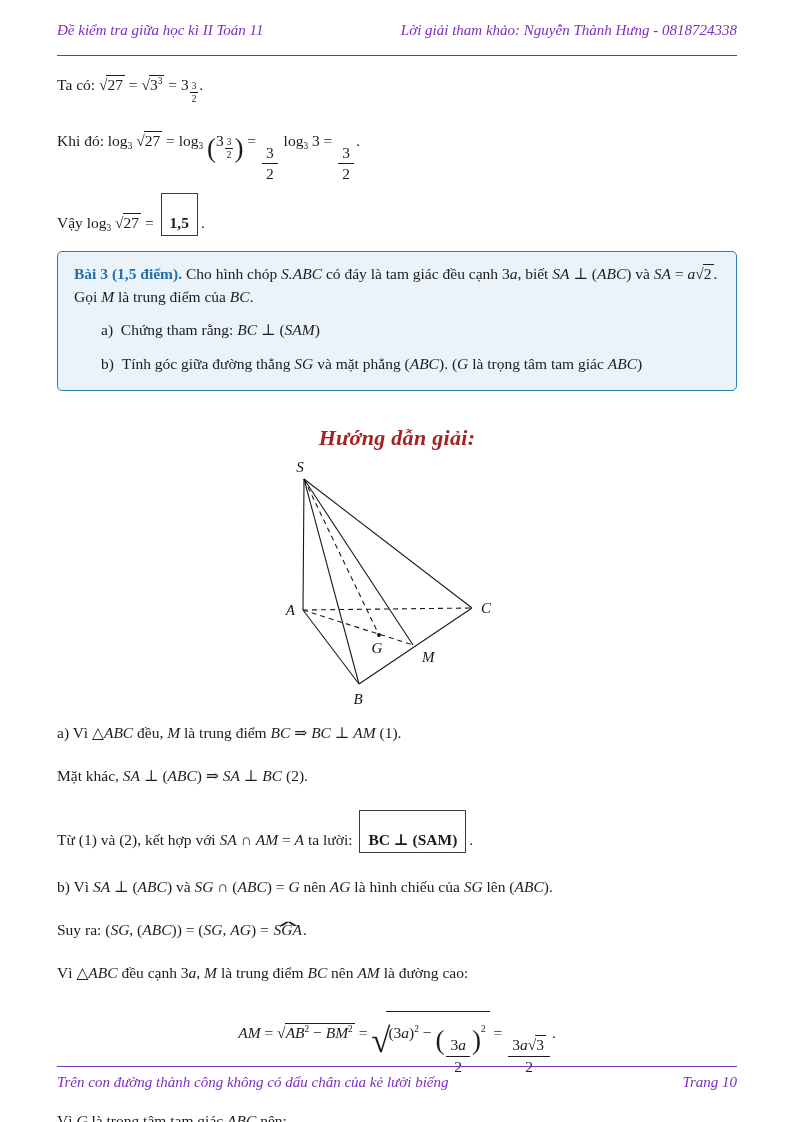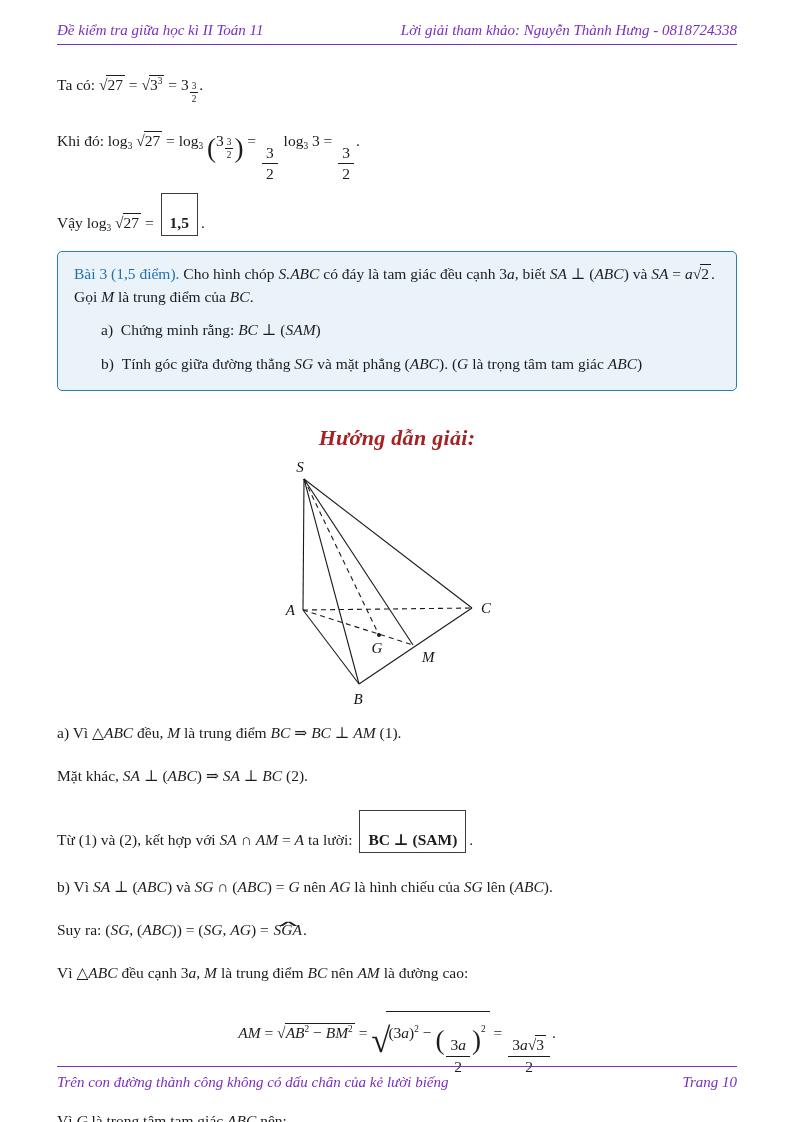--- a/index.html
+++ b/index.html
@@ -1,33 +1,33 @@
 <!DOCTYPE html>
 <html lang="vi" style="--purple: #7b2fc0; --box-border: #2a7fae; --box-bg: #eaf3fa; --box-title: #2470ad; --red: #a52122; --ink: #1c1c1c;"><head>
 <meta charset="utf-8">
 <style>
   html,body{margin:0;padding:0;background:#888;}
   .page{position:relative;width:794px;height:1122px;margin:0 auto;background:#ffffff;
         font-family:"Liberation Serif","DejaVu Serif",serif;font-size:15.5px;color:var(--ink,#1c1c1c);overflow:hidden;}
   
   header{position:absolute;top:22px;left:57px;right:57px;display:flex;justify-content:space-between;
-         border-bottom:1.4px solid var(--purple,#7b2fc0);padding-bottom:5px;
+         border-bottom:1.4px solid var(--purple,#7b2fc0);padding-bottom:16px;
          color:var(--purple,#7b2fc0);font-style:italic;font-size:15px;}
   footer{position:absolute;bottom:31px;left:57px;right:57px;display:flex;justify-content:space-between;
          border-top:1.4px solid var(--purple,#7b2fc0);padding-top:7px;
          color:var(--purple,#7b2fc0);font-style:italic;font-size:15px;}
   main{position:absolute;top:62px;left:57px;right:57px;}
   p{margin:0;}
   .mathline{margin-top:14px;}
   .mathline.tight{margin-top:9px;}
   .line2{margin-top:17px;line-height:2.4;}
   
   .problem-box{margin-top:15px;border:1.6px solid var(--box-border,#2a7fae);background:var(--box-bg,#eaf3fa);
                border-radius:5px;padding:11px 16px 15px;line-height:1.45;}
-  .ptitle{color:var(--box-title,#2470ad);font-weight:normal;}
+  .ptitle{color:var(--box-title,#2470ad);font-weight:bold;}
   .pitem{margin:11px 0 0 27px;}
   
   .guide{margin:34px 0 0;text-align:center;color:var(--red,#a52122);font-style:italic;font-weight:bold;
          font-size:22px;letter-spacing:.3px;}
   
   figure{margin:6px 0 0;text-align:center;}
   .figlabel text{font-style:italic;font-size:15px;font-family:"Liberation Serif","DejaVu Serif",serif;fill:#111;}
   
   .sol{margin-top:25px;}
   .sol.first{margin-top:8px;}
@@ -77,21 +77,21 @@
           <span class="fnum"><span class="mt">3</span></span>
           <span class="fden"><span class="mt">2</span></span>
         </span><span class="mt"> log</span><span class="msub"><span class="mt">3</span></span><span class="mt"> 3 = </span><span class="mfrac">
           <span class="fnum"><span class="mt">3</span></span>
           <span class="fden"><span class="mt">2</span></span>
         </span><span class="mt">.</span></p>
     <p class="mathline tight"><span class="mt">Vậy log</span><span class="msub"><span class="mt">3</span></span><span class="mt"> </span><span class="msqrt"><span class="mrad"><span class="mt">27</span></span></span><span class="mt"> = </span><span class="mboxed"><span class="mb">1,5</span></span><span class="mt">.</span></p>
 
     <section class="problem-box">
       <p><strong class="ptitle">Bài 3 (1,5 điểm).</strong><span><span class="mt"> Cho hình chóp </span><span class="mi">S.ABC</span><span class="mt"> có đáy là tam giác đều cạnh 3</span><span class="mi">a</span><span class="mt">, biết </span><span class="mi">SA</span><span class="mt"> ⊥ (</span><span class="mi">ABC</span><span class="mt">) và </span><span class="mi">SA</span><span class="mt"> = </span><span class="mi">a</span><span class="msqrt"><span class="mrad"><span class="mt">2</span></span></span><span class="mt">. Gọi </span><span class="mi">M</span><span class="mt"> là trung điểm của </span><span class="mi">BC</span><span class="mt">.</span></span></p>
-      <p class="pitem"><span class="mt">a) Chứng minh rằng: </span><span class="mi">BC</span><span class="mt"> ⊥ (</span><span class="mi">SAM</span><span class="mt">)</span></p>
+      <p class="pitem"><span class="mt">a) Chứng tham rằng: </span><span class="mi">BC</span><span class="mt"> ⊥ (</span><span class="mi">SAM</span><span class="mt">)</span></p>
       <p class="pitem"><span class="mt">b) Tính góc giữa đường thẳng </span><span class="mi">SG</span><span class="mt"> và mặt phẳng (</span><span class="mi">ABC</span><span class="mt">). (</span><span class="mi">G</span><span class="mt"> là trọng tâm tam giác </span><span class="mi">ABC</span><span class="mt">)</span></p>
     </section>
 
     <h3 class="guide">Hướng dẫn giải:</h3>
 
     <figure>
       <svg width="270" height="255" viewBox="0 0 270 255" aria-hidden="true">
         <g stroke="#1a1a1a" stroke-width="1.1" fill="none">
           <line x1="42" y1="22" x2="41" y2="153"></line>
           <line x1="42" y1="22" x2="97" y2="227"></line>

